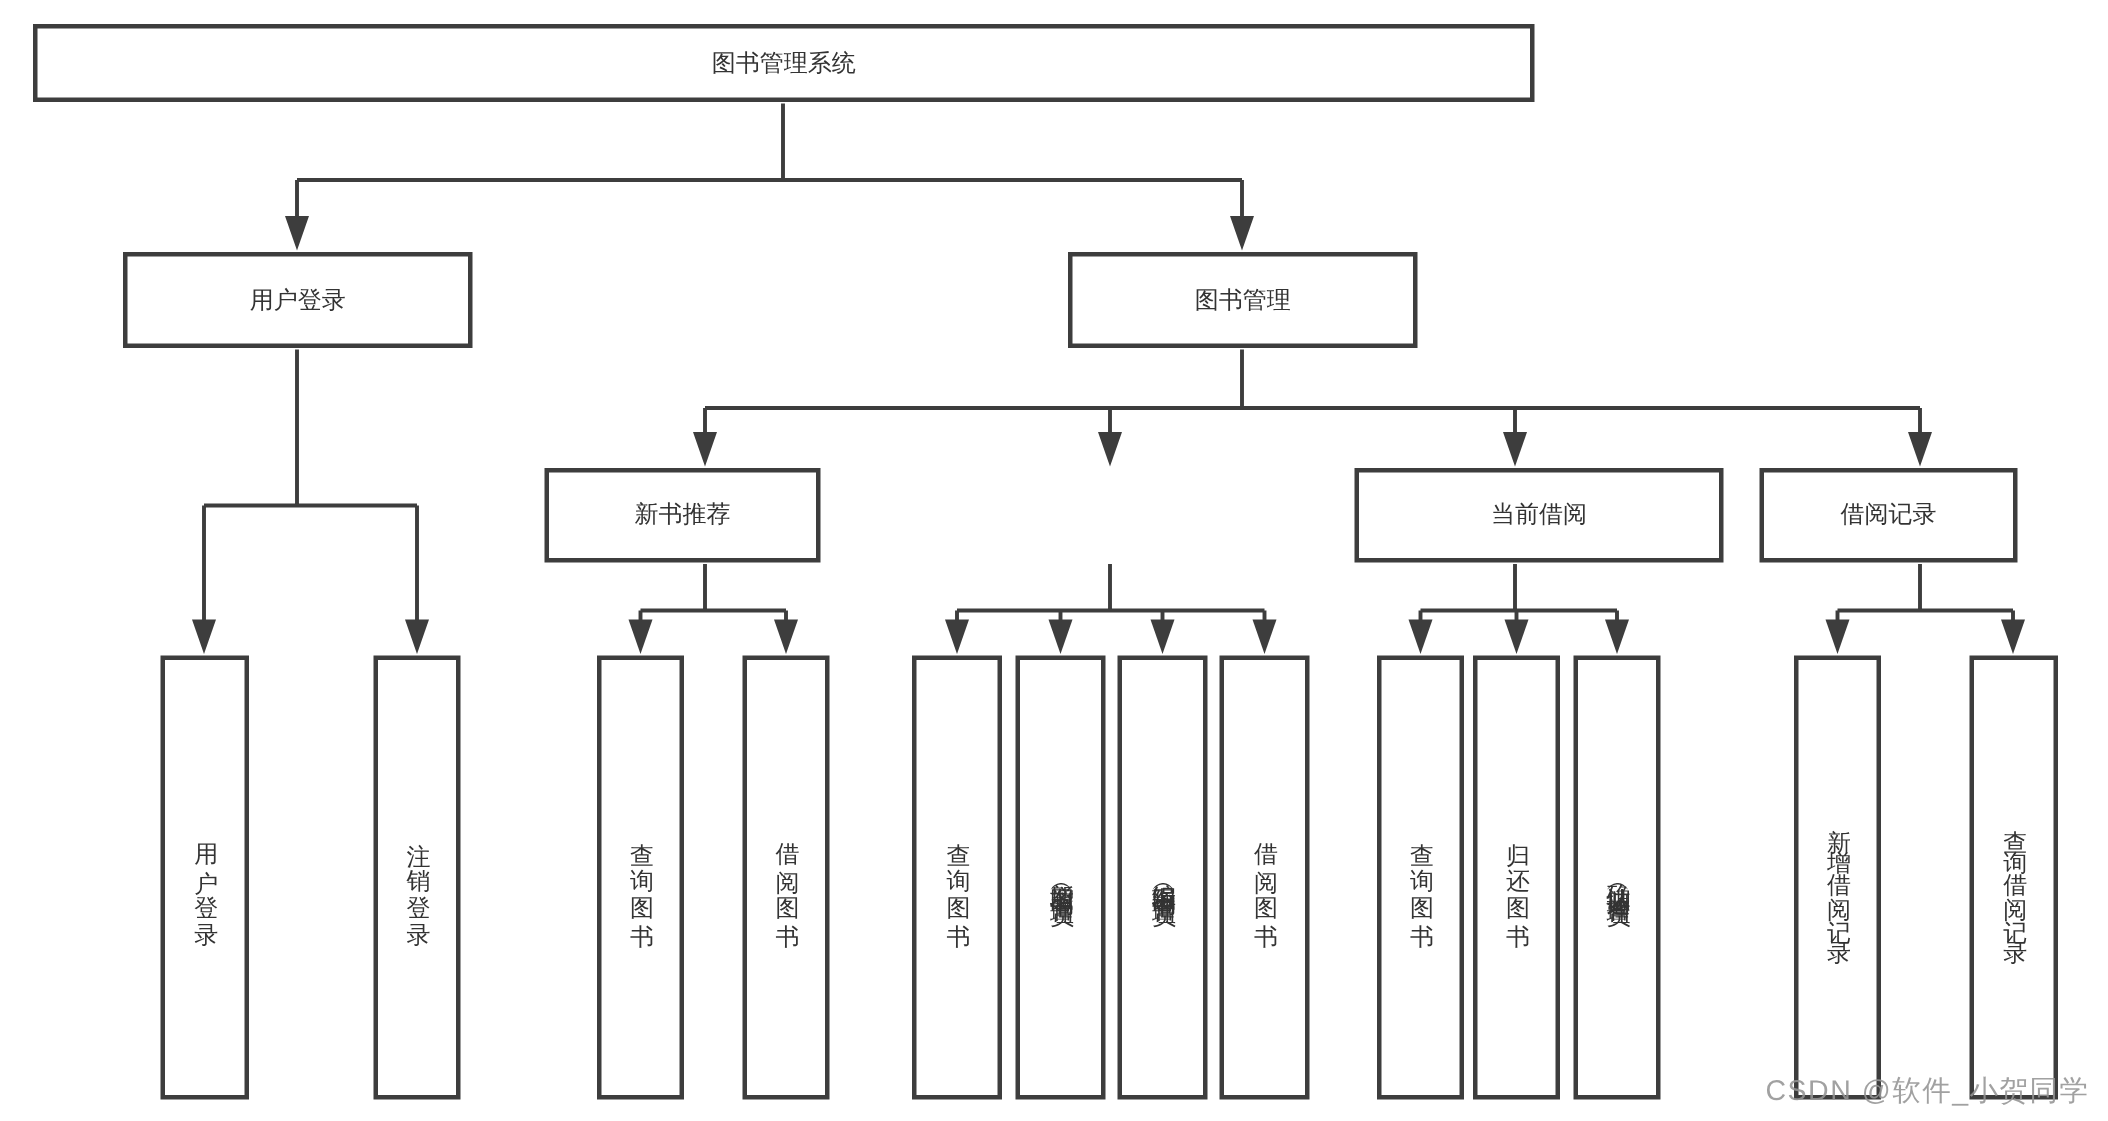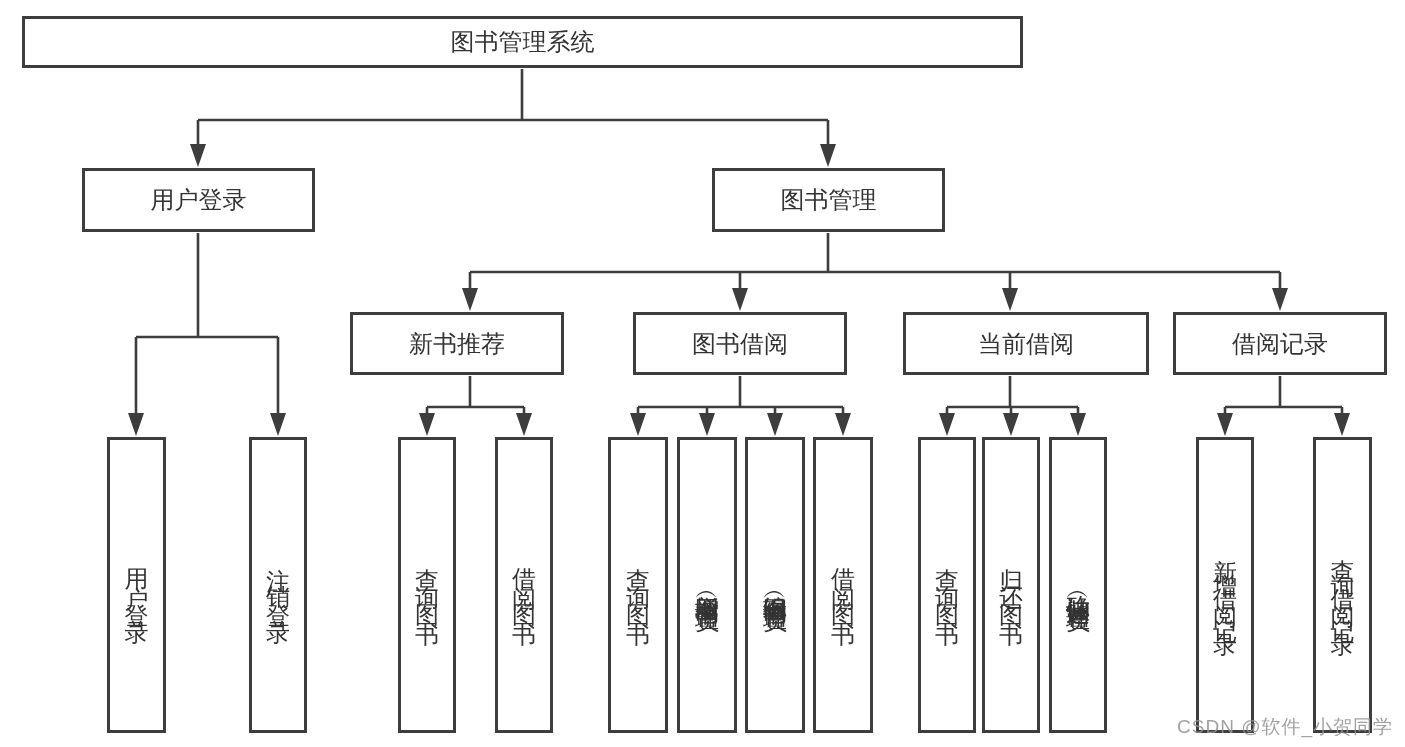--- a/index.html
+++ b/index.html
@@ -22,21 +22,21 @@
     box-sizing: border-box;
     background: #ffffff;
     border: 3px solid #3d3d3d;
     display: flex;
     align-items: center;
     justify-content: center;
     z-index: 2;
     color: #333333;
   }
   .node .label {
-    font-size: 24px;
+    font-size: 16px;
     color: #333333;
     white-space: nowrap;
   }
   .node.v .label {
     writing-mode: vertical-rl;
     text-orientation: mixed;
     white-space: normal;
     line-height: 1;
   }
   .watermark {
@@ -92,30 +92,27 @@
     <span class="label">图书管理系统</span>
   </div>
 
   <div class="node h" style="left:82px; top:168px; width:233px; height:64px;">
     <span class="label">用户登录</span>
   </div>
   <div class="node h" style="left:712px; top:168px; width:233px; height:64px;">
     <span class="label">图书管理</span>
   </div>
 
-  <div class="node h" style="left:350px; top:312px; width:214px; height:63px;">
+  <div class="node h" style="left:363px; top:312px; width:184px; height:63px;">
     <span class="label">新书推荐</span>
-  </div>
-  <div class="node h" style="left:633px; top:312px; width:214px; height:63px;">
-    <span class="label">图书借阅</span>
   </div>
   <div class="node h" style="left:903px; top:312px; width:246px; height:63px;">
     <span class="label">当前借阅</span>
   </div>
-  <div class="node h" style="left:1173px; top:312px; width:214px; height:63px;justify-content:center;">
+  <div class="node h" style="left:1173px; top:312px; width:172px; height:63px;justify-content:center;">
     <span class="label">借阅记录</span>
   </div>
 
   <div class="node v" style="left:107px; top:437px; width:59px; height:296px;">
     <span class="label" style="letter-spacing: 18px;">用户登录</span>
   </div>
   <div class="node v" style="left:249px; top:437px; width:58px; height:296px;">
     <span class="label" style="letter-spacing: 18px;">注销登录</span>
   </div>
 

